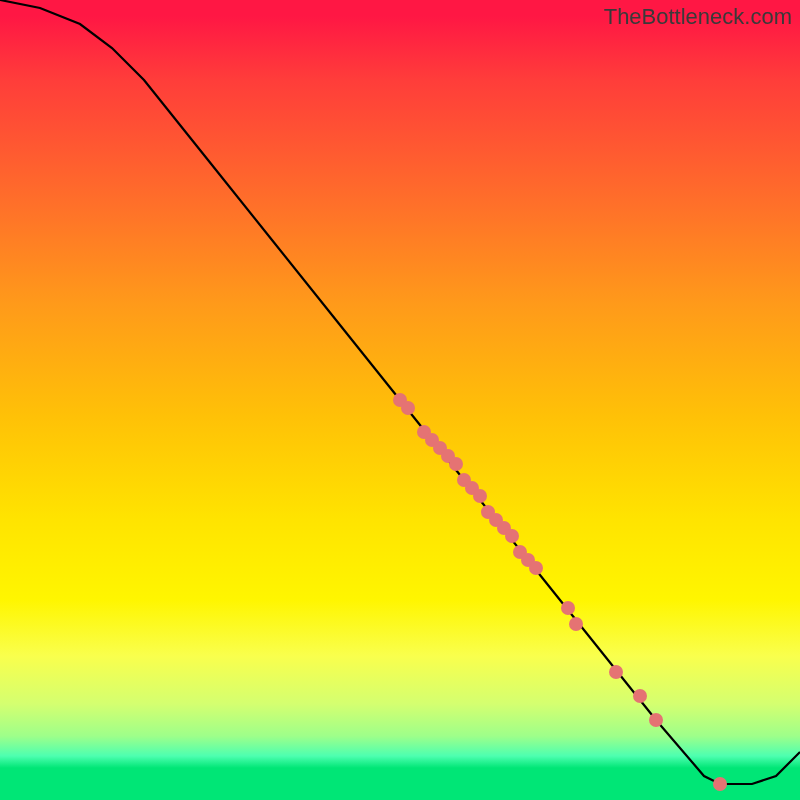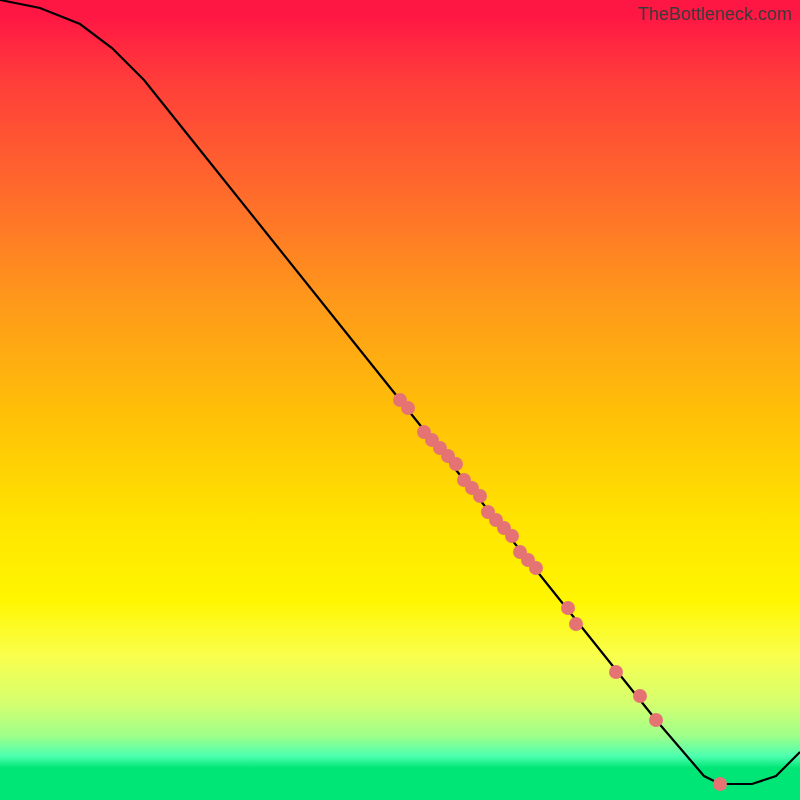--- a/index.html
+++ b/index.html
@@ -45,21 +45,21 @@
     left: 0;
     top: 0;
     width: 800px;
     height: 800px;
   }
   .watermark {
     position: absolute;
     top: 4px;
     right: 8px;
     color: #3a3a3a;
-    font-size: 18px;
+    font-size: 22px;
     font-weight: 400;
     text-align: right;
     letter-spacing: 0px;
   }
 </style>
 </head>
 <body>
 
 <div class="chart-area">
   <div class="gradient-bg"></div>

